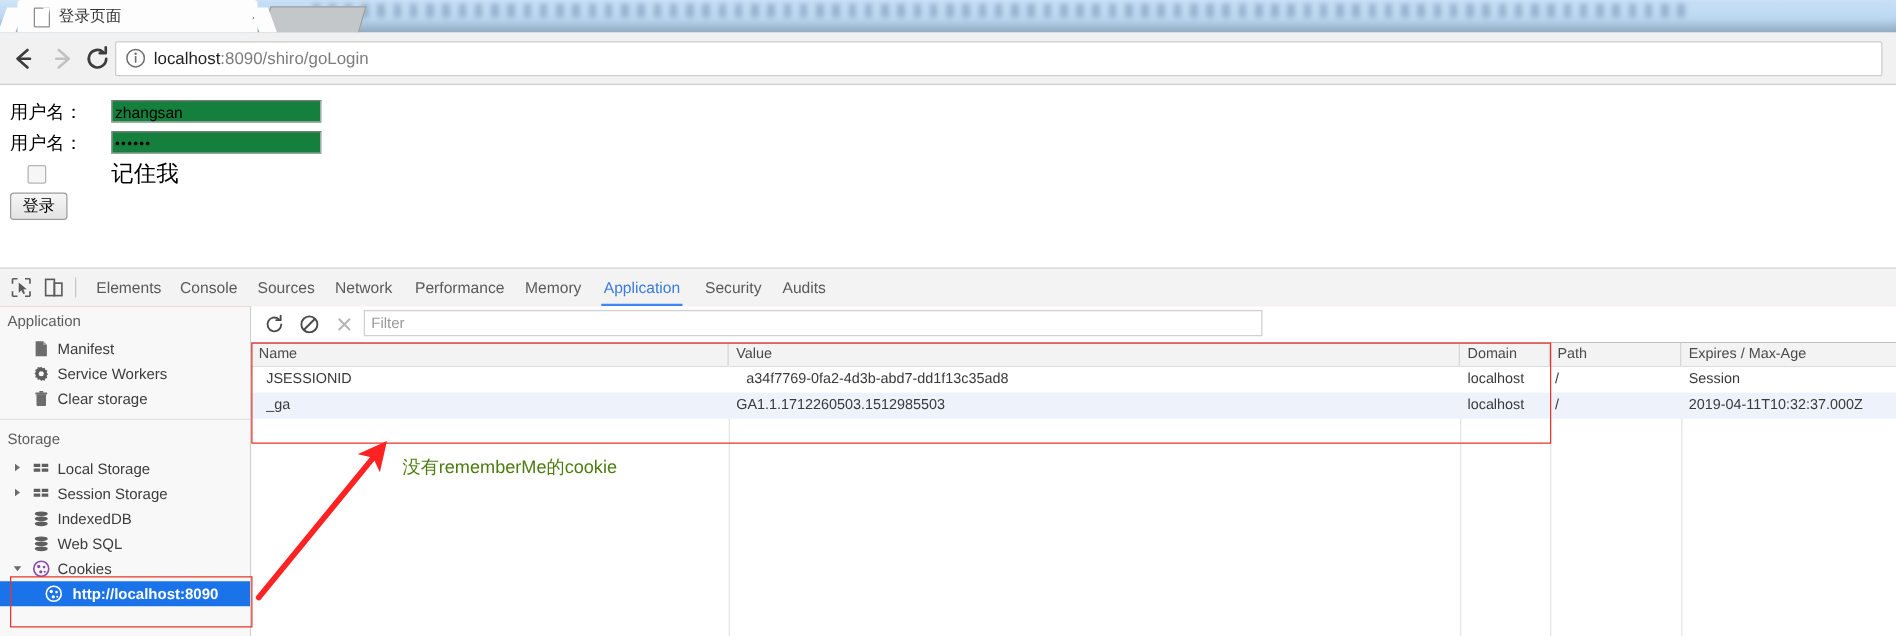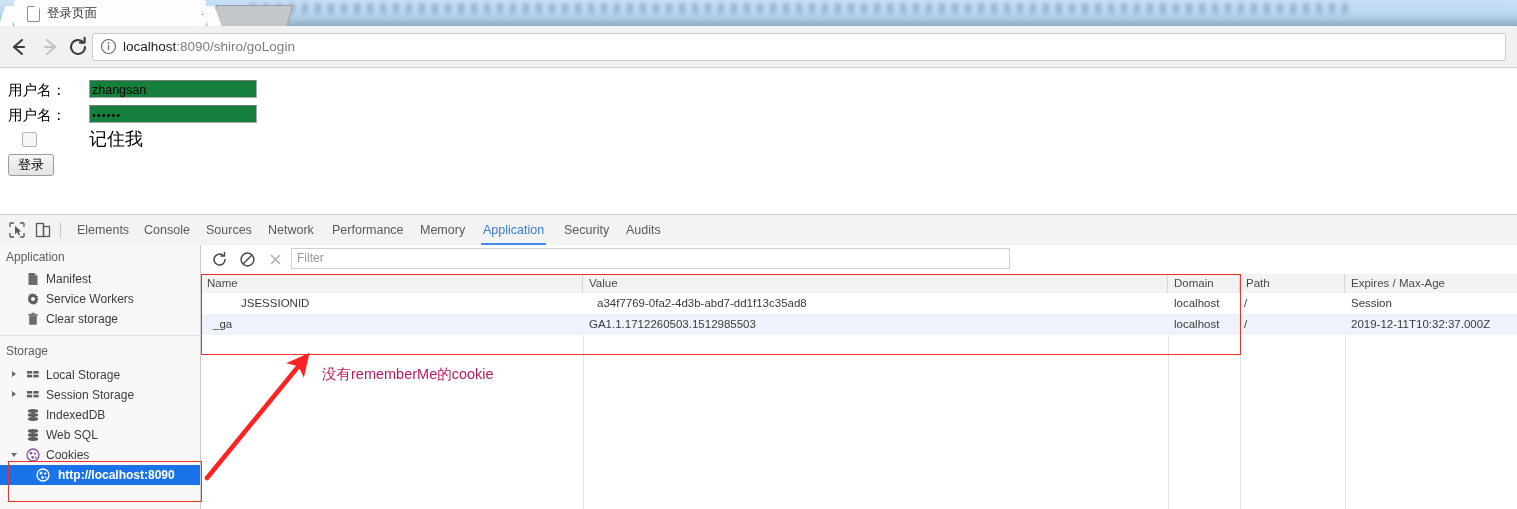--- a/index.html
+++ b/index.html
@@ -205,21 +205,21 @@
     box-sizing:border-box;
   }
   .colline{position:absolute;top:19px;width:1px;height:217px;background:#e4e4e4;}
 
   .table-redbox{
     position:absolute;left:0;top:0;width:1040px;height:81px;
     border:1.5px solid #e8342a;box-sizing:border-box;pointer-events:none;
   }
 
   .annot-text{
-    position:absolute;left:322px;top:364px;font-size:14.5px;color:#be185d;
+    position:absolute;left:322px;top:364px;font-size:14.5px;color:#4d7c0f;
     white-space:nowrap;line-height:20px;
   }
   svg.arrow-svg{position:absolute;left:190px;top:345px;width:140px;height:145px;}
 </style>
 </head>
 <body>
 
 <div class="app">
 
   <div class="chrome-top">
@@ -466,33 +466,33 @@
             <div class="th" style="left:1039px;width:105px;">Path</div>
             <div class="th" style="left:1144px;width:172px;border-right:none;">Expires / Max-Age</div>
           </div>
 
           <div class="colline" style="left:382px;"></div>
           <div class="colline" style="left:967px;"></div>
           <div class="colline" style="left:1039px;"></div>
           <div class="colline" style="left:1144px;"></div>
 
           <div class="trow odd" style="top:19px;">
-            <div class="td" style="left:0px;width:382px;margin-left:28px;">JSESSIONID</div>
+            <div class="td" style="left:0px;width:382px;">JSESSIONID</div>
             <div class="td" style="left:390px;width:585px;padding-left:6px;">a34f7769-0fa2-4d3b-abd7-dd1f13c35ad8</div>
             <div class="td" style="left:967px;width:72px;padding-left:6px;">localhost</div>
             <div class="td" style="left:1039px;width:105px;padding-left:4px;">/</div>
             <div class="td" style="left:1144px;width:172px;padding-left:6px;">Session</div>
           </div>
 
           <div class="trow even" style="top:40px;">
             <div class="td" style="left:0px;width:382px;">_ga</div>
             <div class="td" style="left:382px;width:585px;padding-left:6px;">GA1.1.1712260503.1512985503</div>
             <div class="td" style="left:967px;width:72px;padding-left:6px;">localhost</div>
             <div class="td" style="left:1039px;width:105px;padding-left:4px;">/</div>
-            <div class="td" style="left:1144px;width:172px;padding-left:6px;">2019-12-11T10:32:37.000Z</div>
+            <div class="td" style="left:1144px;width:172px;padding-left:6px;">2019-04-11T10:32:37.000Z</div>
           </div>
 
           <div class="table-redbox"></div>
         </div>
       </div>
     </div>
 
     <div class="sidebar-redbox" style="top:246px;left:8px;"></div>
   </div>
 

